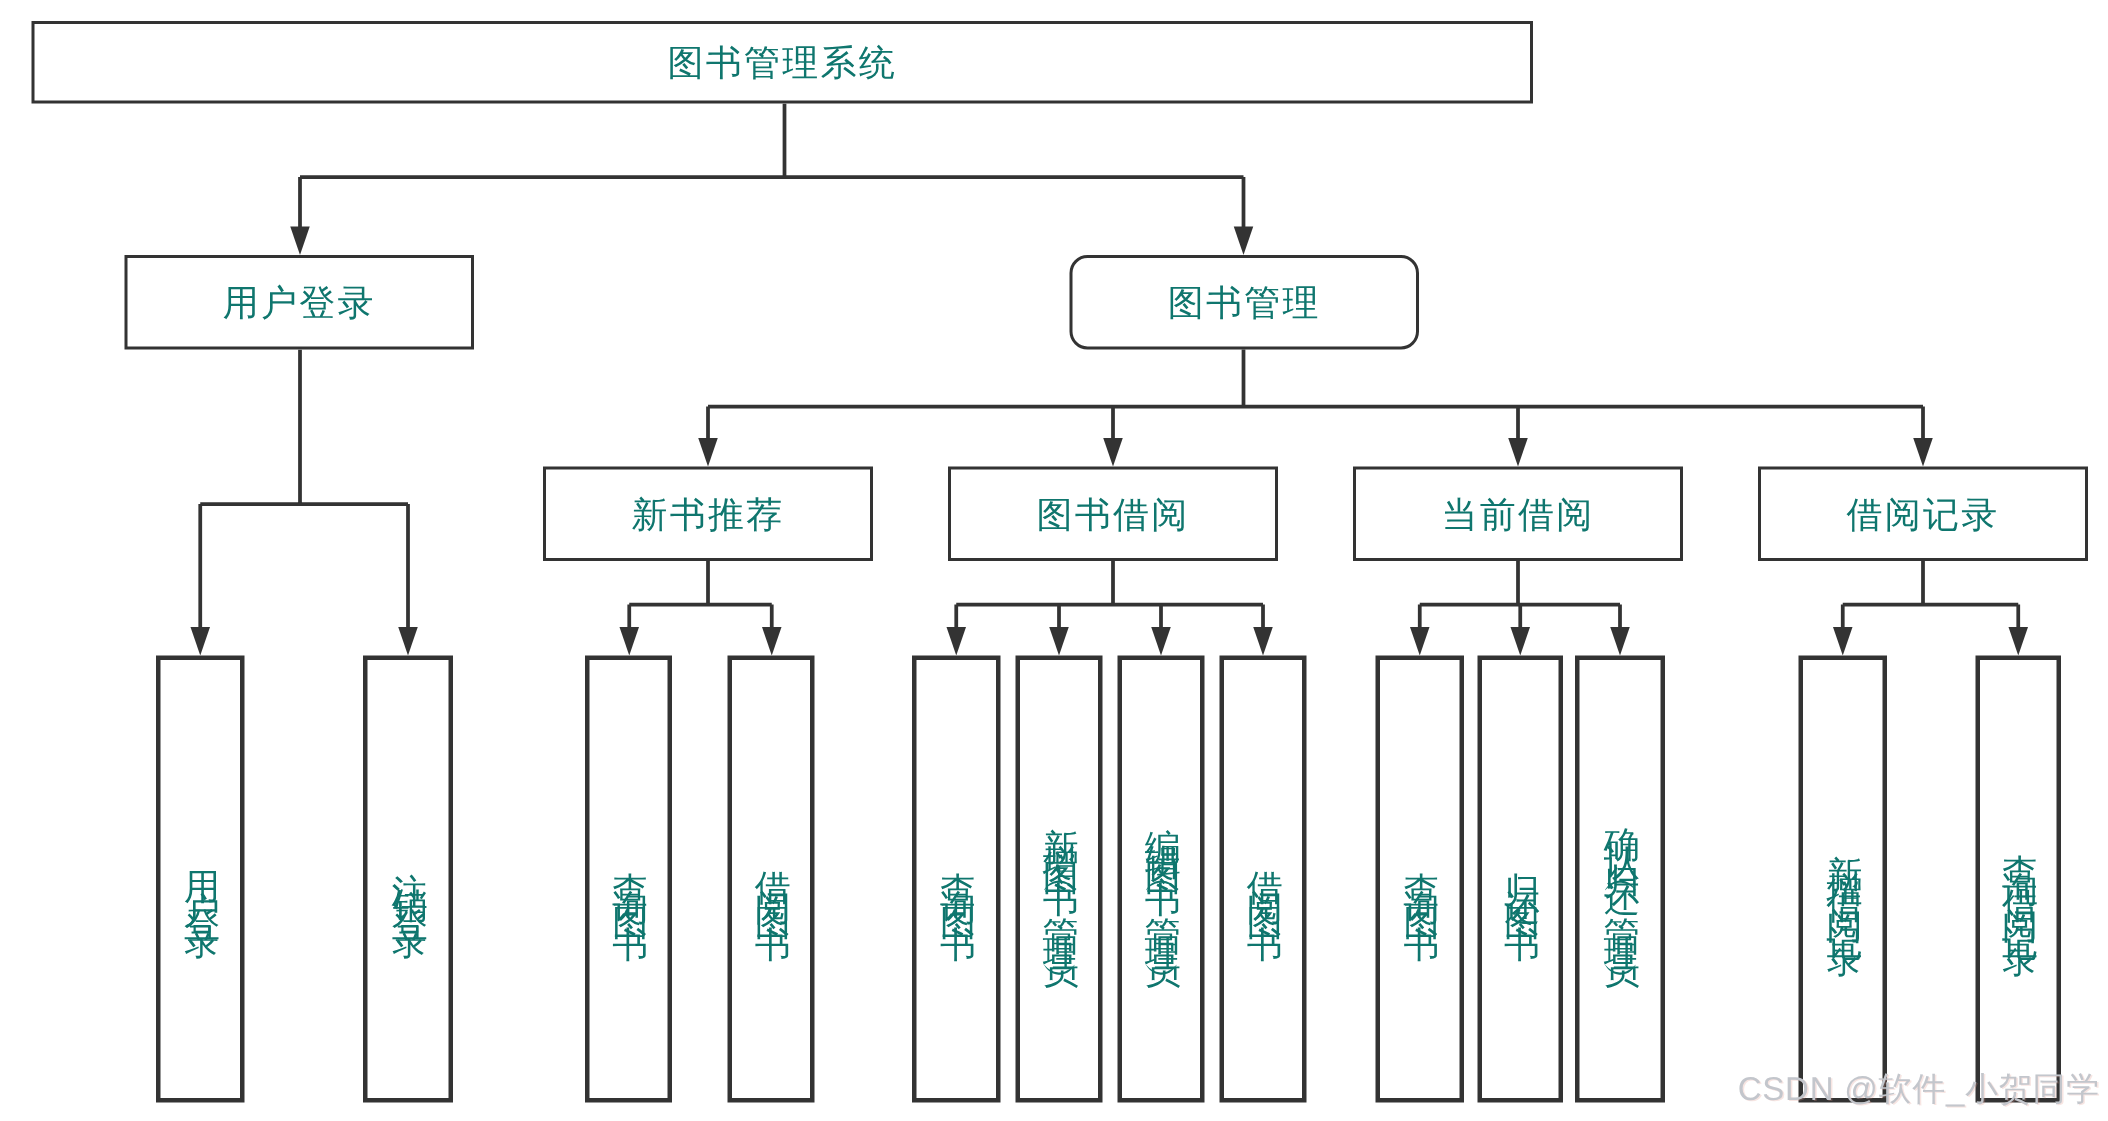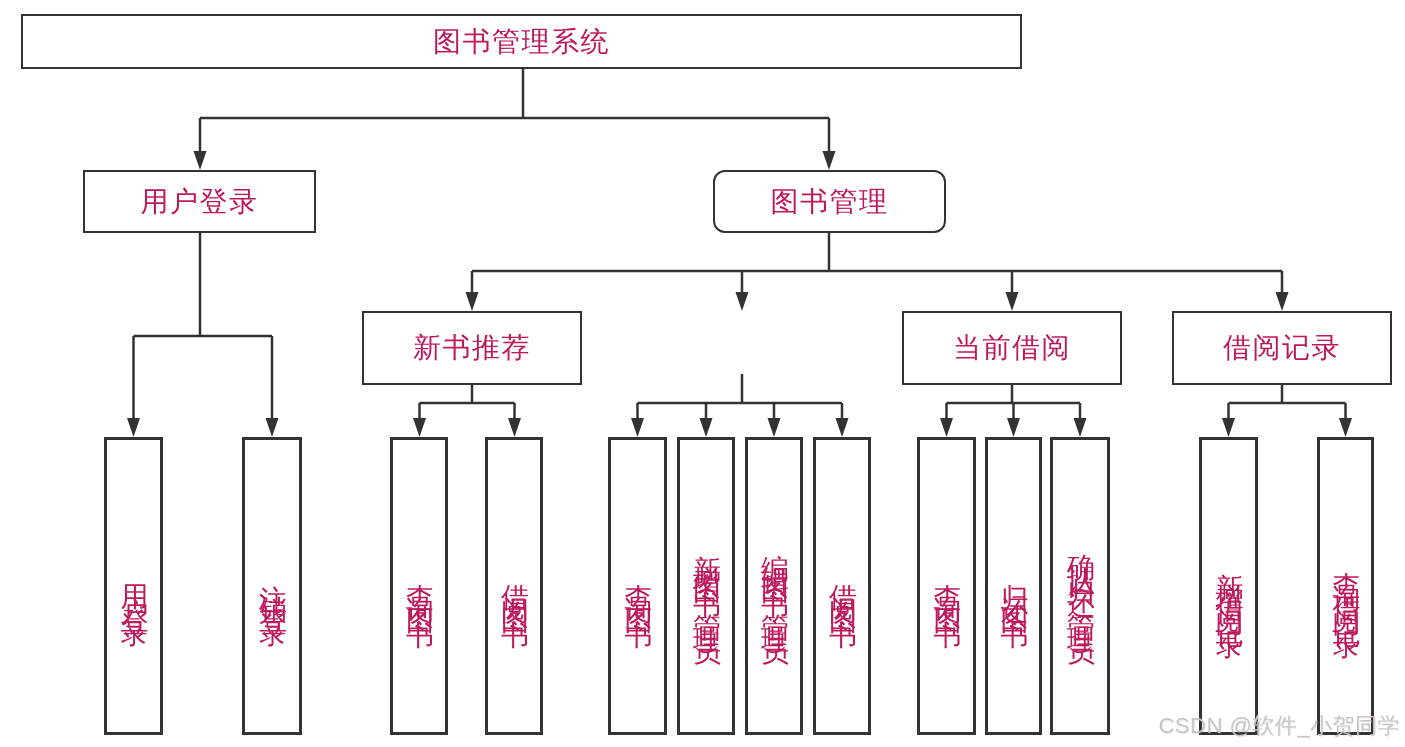--- a/index.html
+++ b/index.html
@@ -21,28 +21,28 @@
     width: 1405px; height: 747px;
   }
   .node {
     position: absolute;
     box-sizing: border-box;
     background: #ffffff;
     border: 2.5px solid #333333;
     display: flex;
     align-items: center;
     justify-content: center;
-    color: #be185d;
-    font-size: 28px;
+    color: #0f766e;
+    font-size: 24px;
     letter-spacing: 1.5px;
     white-space: nowrap;
   }
   .root-node  { left: 21px;  top: 14px;  width: 1001px; height: 55px; }
   .l2-node    { top: 170px; width: 233px; height: 63px; }
-  .mod-node   { top: 311px; width: 220px; height: 74px; }
+  .mod-node   { top: 311px; width: 220px; height: 63px; }
   .leaf-node {
     top: 437px;
     height: 298px;
     border-width: 3px;
     letter-spacing: 0;
   }
   .leaf-node .vtext {
     writing-mode: vertical-rl;
     text-orientation: mixed;
     letter-spacing: 12px;
@@ -108,20 +108,21 @@
       <polygon points="1339,418 1352,418 1345.5,437"></polygon>
     </g>
   </svg>
 
   <div class="node root-node">图书管理系统</div>
 
   <div class="node l2-node" style="left:83px;">用户登录</div>
   <div class="node l2-node" style="left:713px;border-radius:12px;">图书管理</div>
 
   <div class="node mod-node" style="left:362px;">新书推荐</div>
+  <div class="node mod-node" style="left:632px;">图书借阅</div>
   <div class="node mod-node" style="left:1172px;">借阅记录</div>
   <div class="node mod-node" style="left:902px;">当前借阅</div>
 
   <div class="node leaf-node" style="left:104px;width:59px;">
     <span class="vtext">用户登录</span>
   </div>
   <div class="node leaf-node" style="left:242px;width:60px;">
     <span class="vtext">注销登录</span>
   </div>
 

